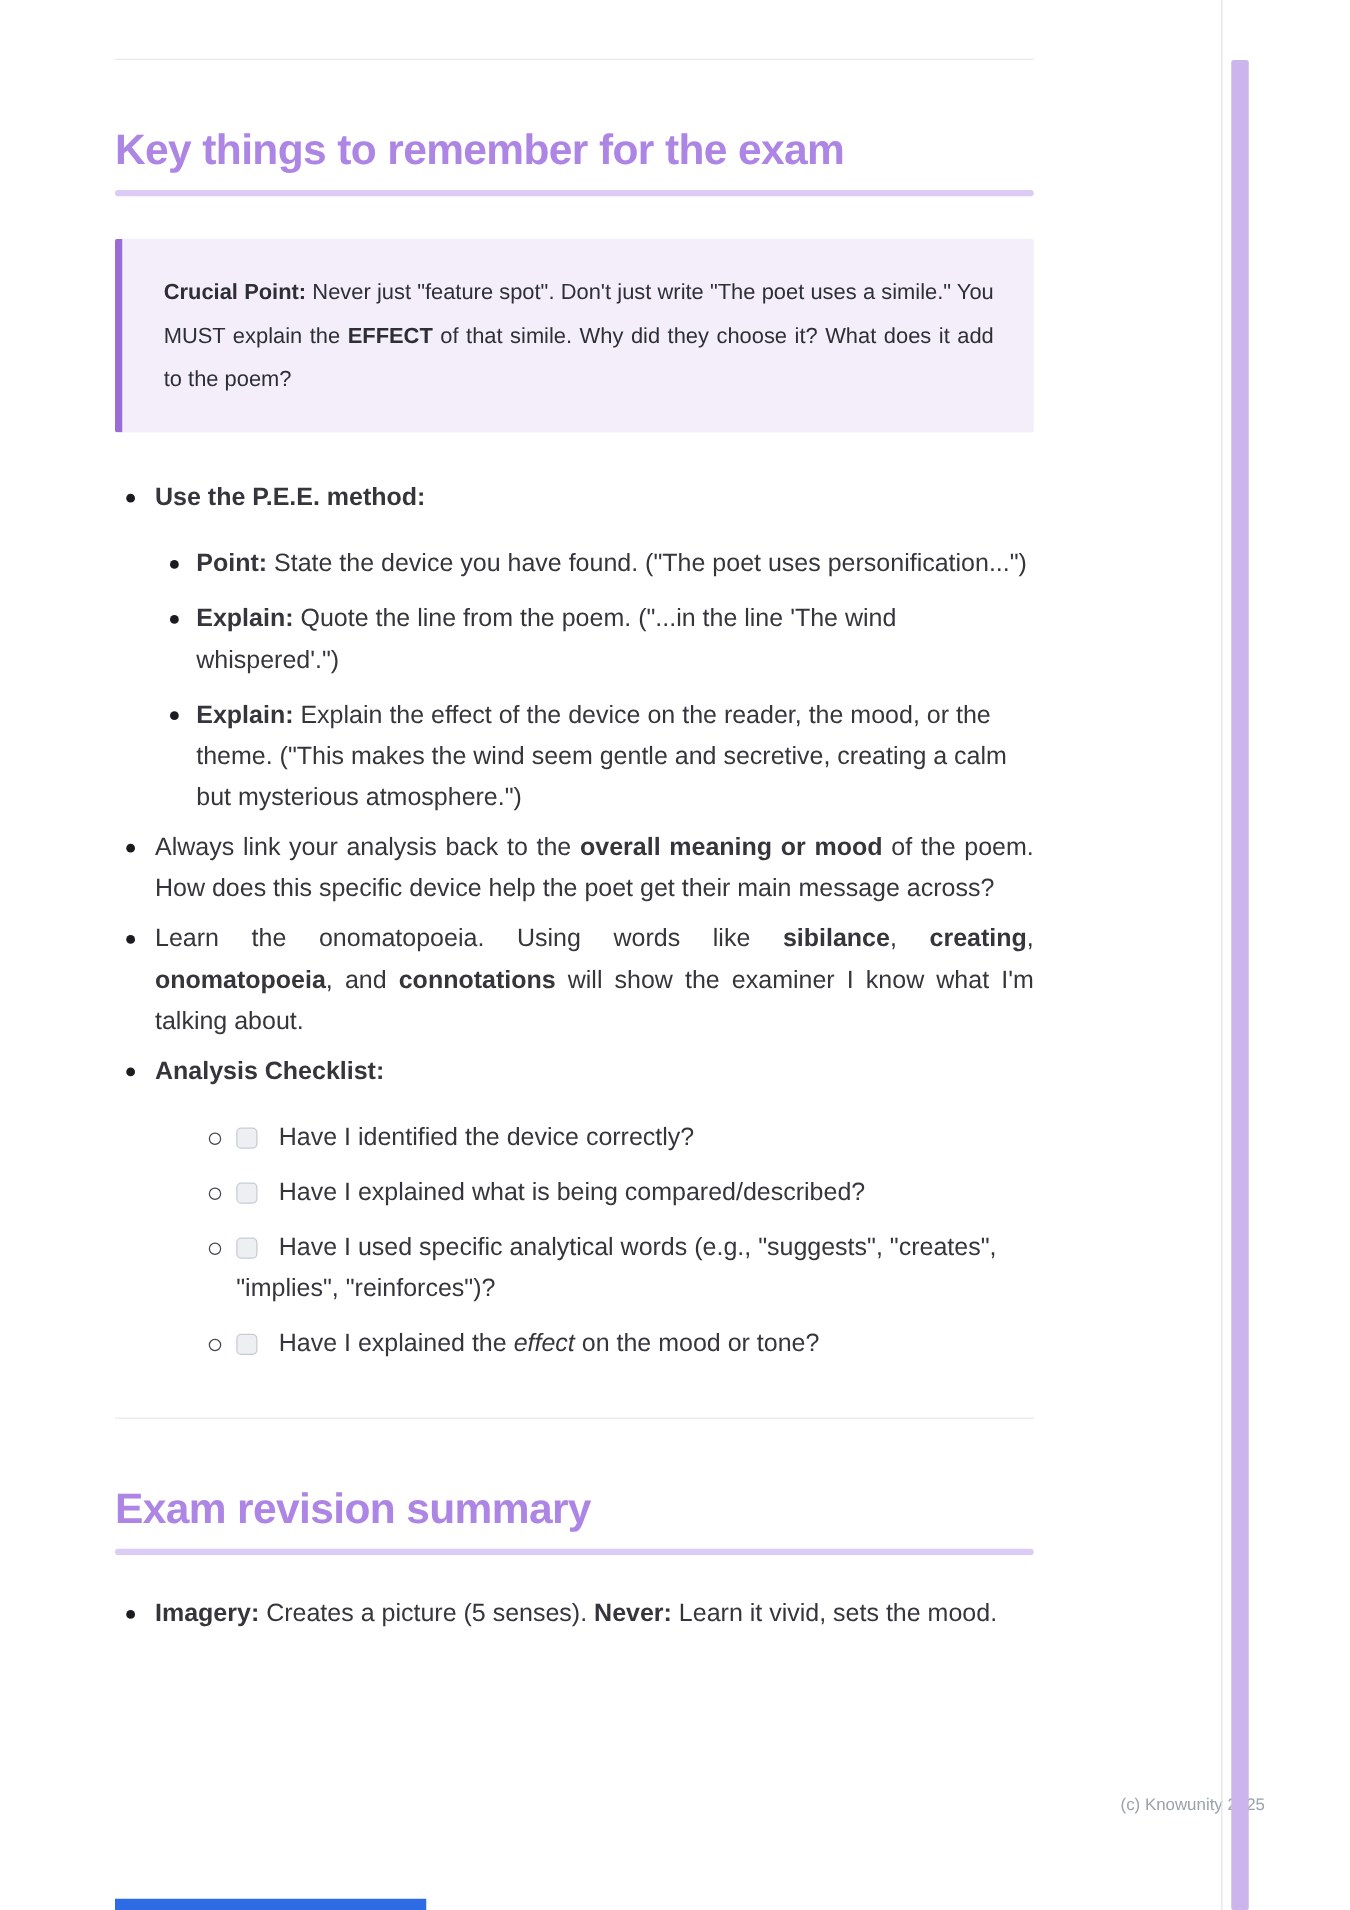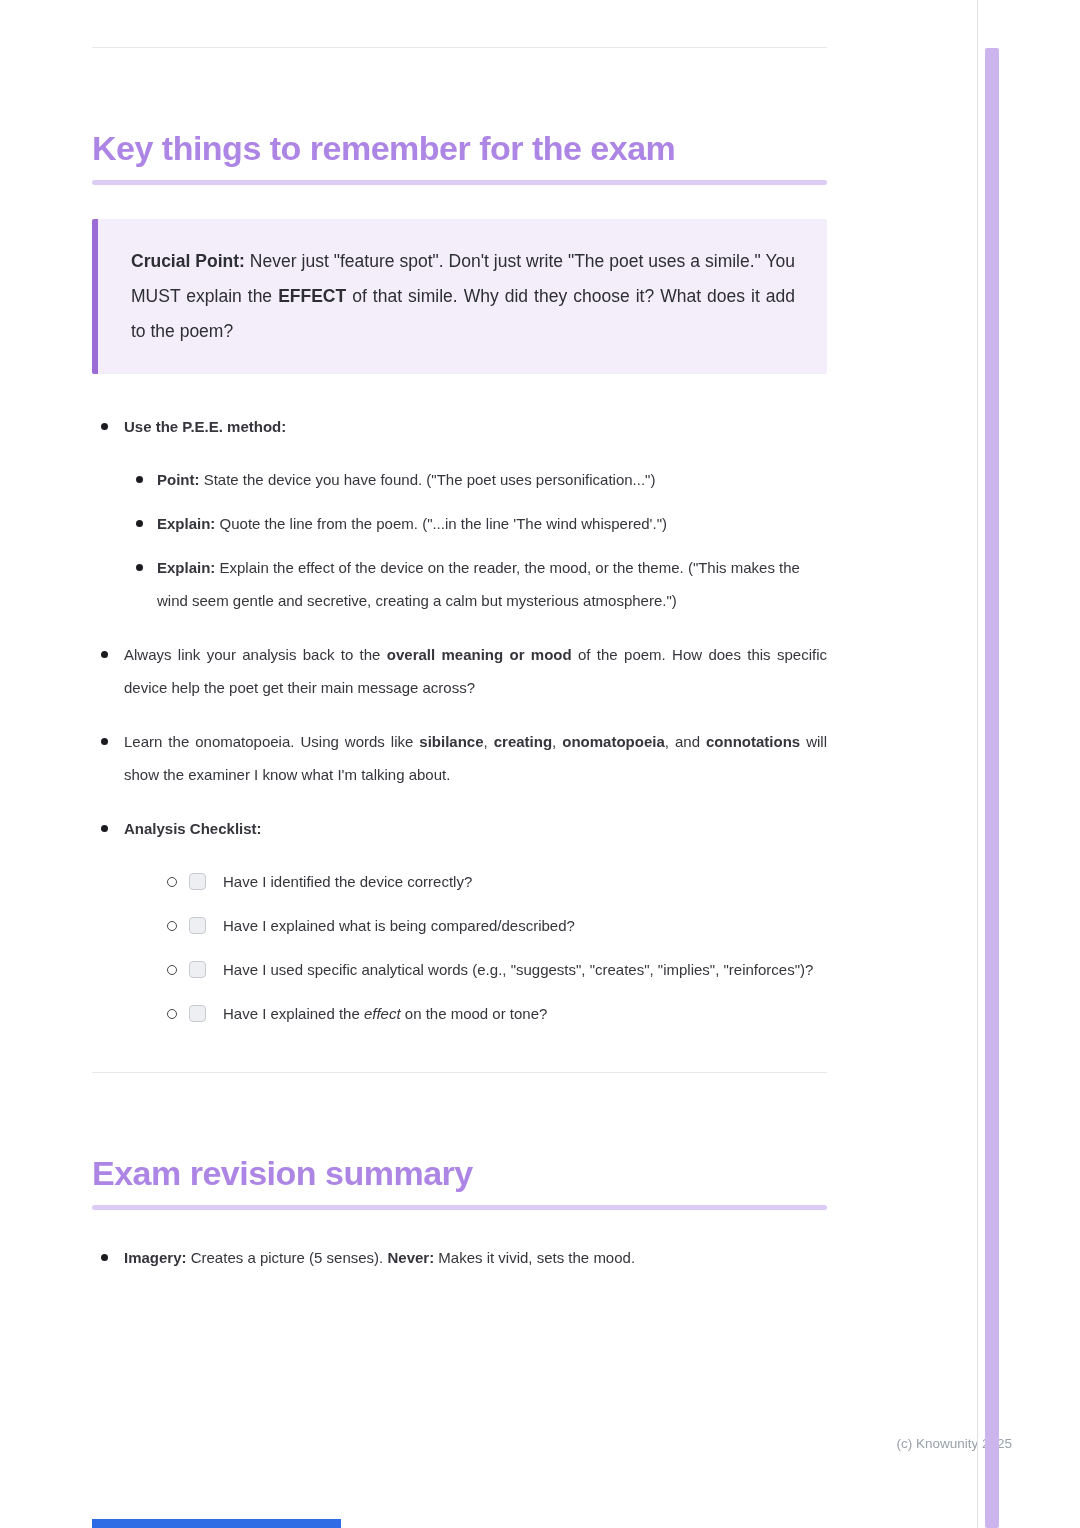--- a/index.html
+++ b/index.html
@@ -3,35 +3,35 @@
 <meta charset="utf-8">
 <style>
   * { margin:0; padding:0; box-sizing:border-box; }
   html,body { background:#ffffff; }
   .page { position:relative; width:1080px; height:1528px; background:#ffffff;
           font-family:"Liberation Sans","DejaVu Sans",sans-serif; color:#35353c; overflow:hidden; }
   .content { position:absolute; left:92px; top:0; width:735px; }
   .divider { border:none; border-top:1px solid #e9e9ec; height:0; }
   .divider.top { margin-top:47px; }
   .divider.mid { margin-top:42px; }
-  .section-title { margin-top:80px; font-size:34px; line-height:40px; font-weight:700;
+  .section-title { margin-top:52px; font-size:34px; line-height:40px; font-weight:700;
                    color:#ad85e4; letter-spacing:-0.5px; }
   .title-rule { margin-top:12px; height:5px; background:#dccbf5; border-radius:3px; }
   .callout { margin-top:34px; background:#f3eefa; border-left:6px solid #9c6cd6;
              border-radius:2px; padding:25px 32px 25px 33px; }
   .callout p { font-size:17.5px; line-height:35px; text-align:justify; color:#2e2e35; }
   .b { font-weight:700; }
   .i { font-style:italic; }
   ul { list-style:none; }
   .main-list { margin-top:36px; }
-  li { position:relative; font-size:15px; line-height:33px; }
+  li { position:relative; font-size:20px; line-height:33px; }
   .li-top { padding-left:32px; }
   .li-top::before { content:""; position:absolute; left:9px; top:13px; width:7px; height:7px;
                     border-radius:50%; background:#1c1c20; }
-  .li-top + .li-top { margin-top:21px; }
+  .li-top + .li-top { margin-top:7px; }
   .justify { text-align:justify; }
   .sub-list { margin-top:20px; }
   .sub { padding-left:33px; }
   .sub::before { content:""; position:absolute; left:12px; top:13px; width:7px; height:7px;
                  border-radius:50%; background:#1c1c20; }
   .sub + .sub { margin-top:11px; }
   .check-list { margin-top:20px; }
   .check { padding-left:65px; }
   .check::before { content:""; position:absolute; left:43px; top:12px; width:8px; height:8px;
                    border:1.5px solid #45454c; border-radius:50%; }
@@ -86,21 +86,21 @@
       </li>
 
     </ul>
 
     <hr class="divider mid">
 
     <h1 class="section-title">Exam revision summary</h1>
     <div class="title-rule"></div>
 
     <ul class="main-list summary-list">
-      <li class="li-top"><span class="b">Imagery:</span><span> Creates a picture (5 senses). </span><span class="b">Never:</span><span> Makes it vivid, sets the mood.</span></li>
+      <li class="li-top"><span class="b">Imagery:</span><span> Creates a picture (5 senses). </span><span class="b">Never:</span><span> Learn it vivid, sets the mood.</span></li>
     </ul>
 
   </div>
 
   <div class="footer">(c) Knowunity 2025</div>
   <div class="v-line"></div>
   <div class="scrollbar"></div>
   <div class="blue-bar"></div>
 </div>
 

